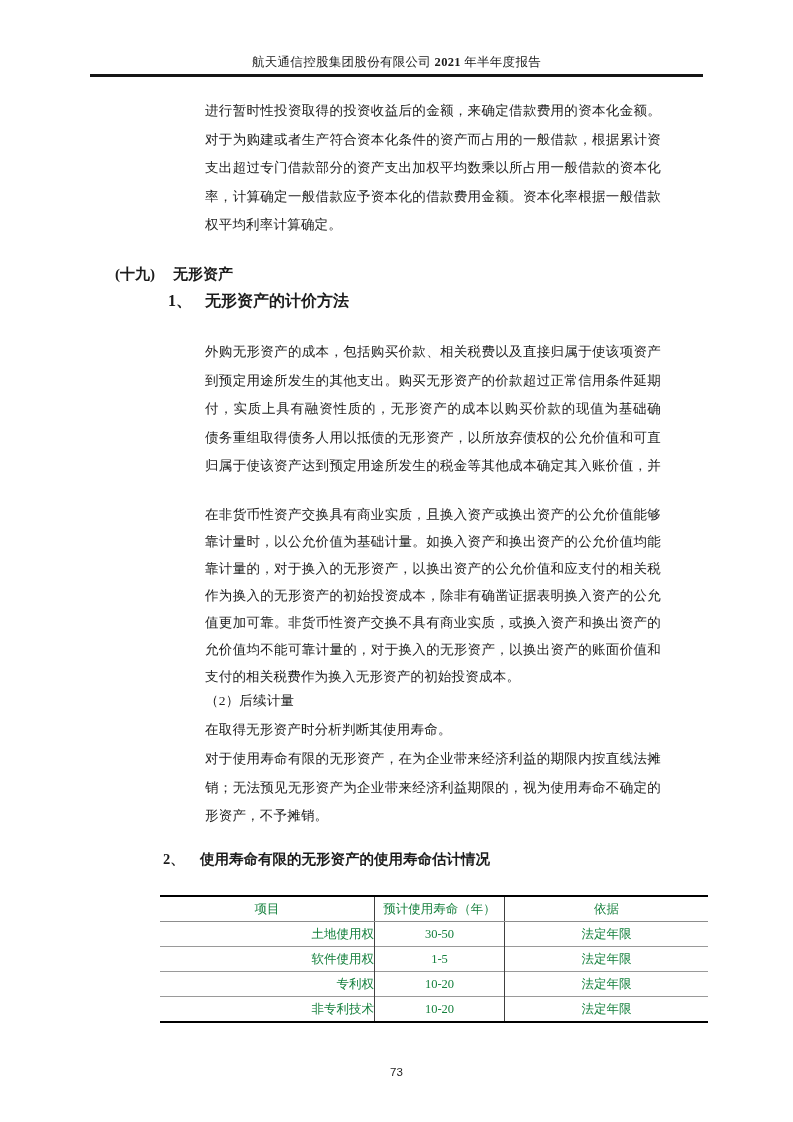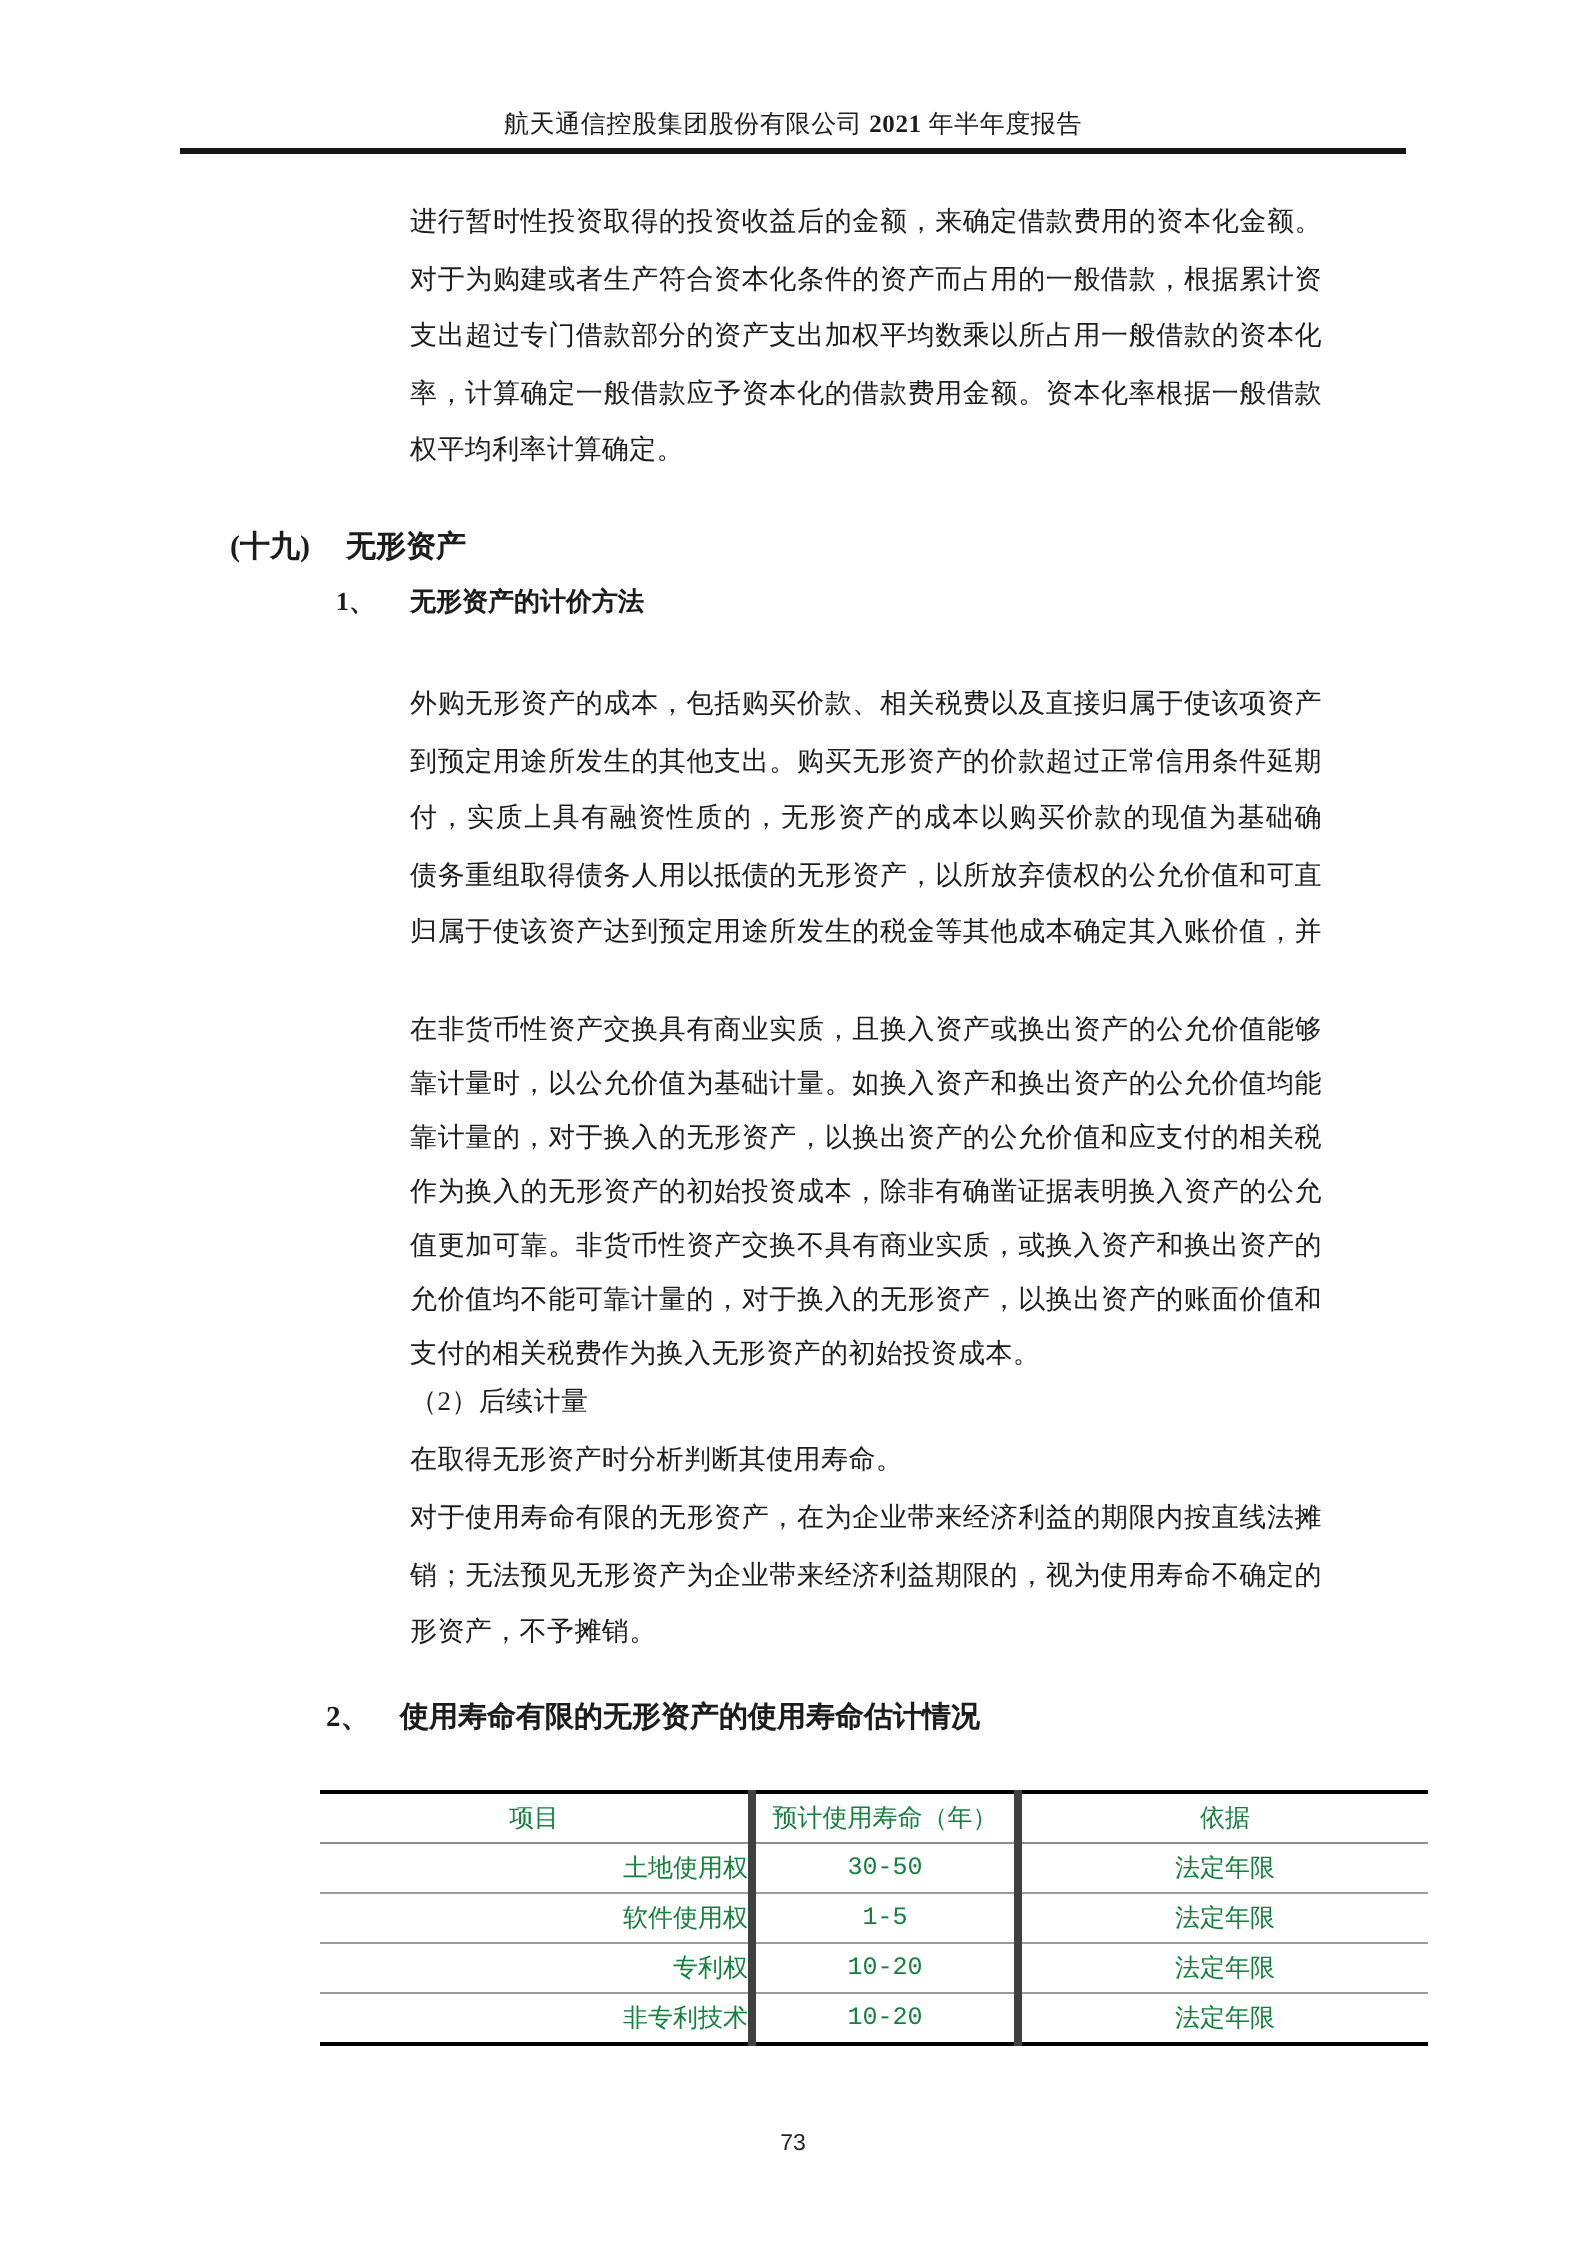--- a/index.html
+++ b/index.html
@@ -30,38 +30,38 @@
   #para3 { top:501px; }
   #para3 .line { line-height:27px; height:27px; }
   #para4 { top:745px; }
   #item1 { top:310px; }
   #item2 { top:687px; }
   #line-lifespan { top:716px; }
   
   .heading { position:absolute; font-weight:bold; line-height:20px; white-space:nowrap; }
   #sec19 { left:115px; top:264px; font-size:15px; }
   #sec19 .num { display:inline-block; width:58px; }
-  #sub1 { left:168px; top:291px; font-size:13px; }
+  #sub1 { left:168px; top:291px; font-size:16px; }
   #sub1 .num { display:inline-block; width:37px; }
   #sub2 { left:163px; top:849px; font-size:14.5px; }
   #sub2 .num { display:inline-block; width:37px; }
   
   .est-table {
     position:absolute; left:160px; top:895px; width:546px;
     border-collapse:collapse; table-layout:fixed;
     border-top:2.5px solid #000; border-bottom:2.5px solid #000;
     font-size:12.5px; color:#15803d;
   }
   .est-table th {
     font-weight:normal; text-align:center; height:24px; padding:0;
     border-bottom:1px solid #8d8d8d;
   }
   .est-table td { height:24px; padding:0; text-align:center; }
   .est-table tbody tr + tr td { border-top:1px solid #9a9a9a; }
-  .est-table th + th, .est-table td + td { border-left:4px solid #404040;font-family:Liberation Mono, monospace; }
+  .est-table th + th, .est-table td + td { border-left:1px solid #404040; }
   .est-table .c0 { width:214px; }
   .est-table .c1 { width:129px; }
   .est-table .c2 { width:203px; }
   .est-table td.c0 { text-align:right; padding-left:8px; }
   
   .page-footer {
     position:absolute; top:1066px; left:0; width:100%;
     text-align:center; font-size:11.5px;
     font-family:"Liberation Sans","DejaVu Sans",sans-serif; color:#222;
   }

